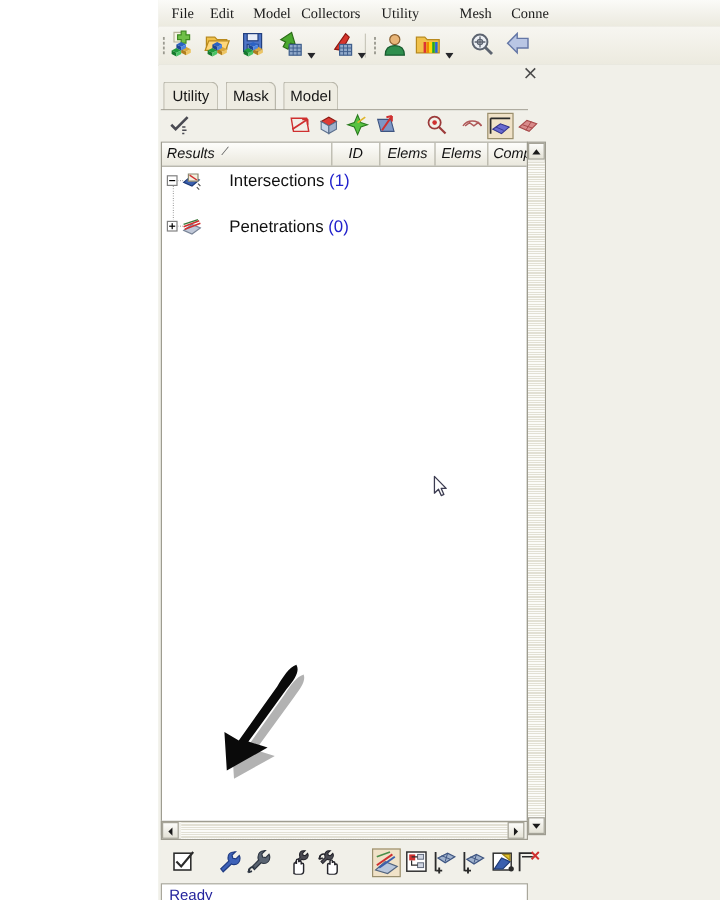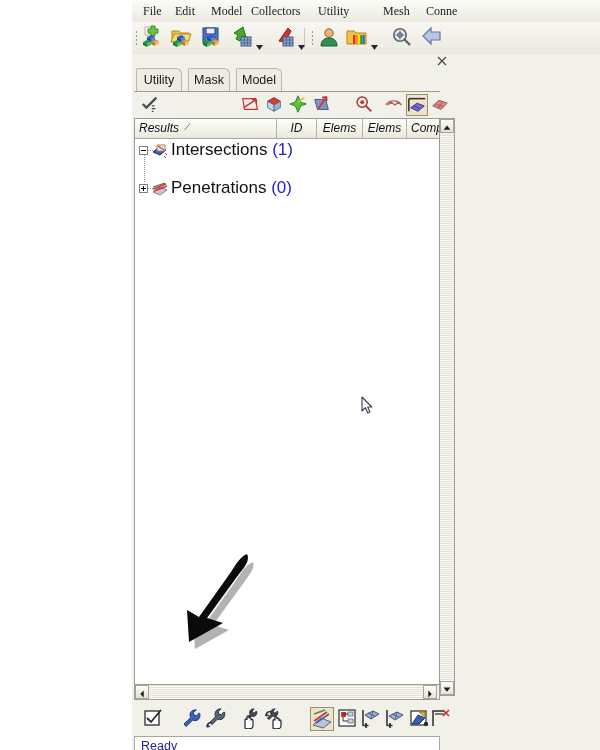--- a/index.html
+++ b/index.html
@@ -48,21 +48,21 @@
     background:#ffffff;border:1px solid #9e9c90;box-sizing:border-box;}
   .hdr{position:absolute;left:0;top:0;width:304px;height:19px;
     background:linear-gradient(to bottom,#fdfdfb,#eae8dd);border-bottom:1px solid #a9a79b;font-style:italic;}
   .hcell{position:absolute;top:0;height:19px;line-height:18px;font-size:12px;color:#111;
     border-right:1px solid #b4b2a6;box-sizing:border-box;padding-left:4px;white-space:nowrap;}
   .hcell.c{text-align:center;padding-left:0;}
   .sortmark{position:absolute;font-size:10px;color:#555;}
 
   .treearea{position:absolute;left:0;top:20px;width:304px;height:556px;overflow:hidden;}
   .trow{position:absolute;left:0;height:19px;width:304px;}
-  .tlabel{position:absolute;height:19px;line-height:18px;font-size:17px;color:#111;white-space:nowrap;}
+  .tlabel{position:absolute;height:19px;line-height:18px;font-size:14px;color:#111;white-space:nowrap;margin-left:20px;}
   .tcount{color:#2222cc;}
   .tnum{position:absolute;height:19px;line-height:18px;font-size:12.5px;color:#111;text-align:right;}
   .exp{position:absolute;width:9px;height:9px;background:#fff;border:1px solid #808080;box-sizing:border-box;}
   .exp:before{content:"";position:absolute;left:1px;top:3px;width:5px;height:1px;background:#000;}
   .exp.plus:after{content:"";position:absolute;left:3px;top:1px;width:1px;height:5px;background:#000;}
   .dotline{position:absolute;background-image:linear-gradient(#9a9a9a 50%,transparent 50%);
     background-size:1px 2px;width:1px;}
   .dotline-h{position:absolute;background-image:linear-gradient(to right,#9a9a9a 50%,transparent 50%);
     background-size:2px 1px;height:1px;}
 

